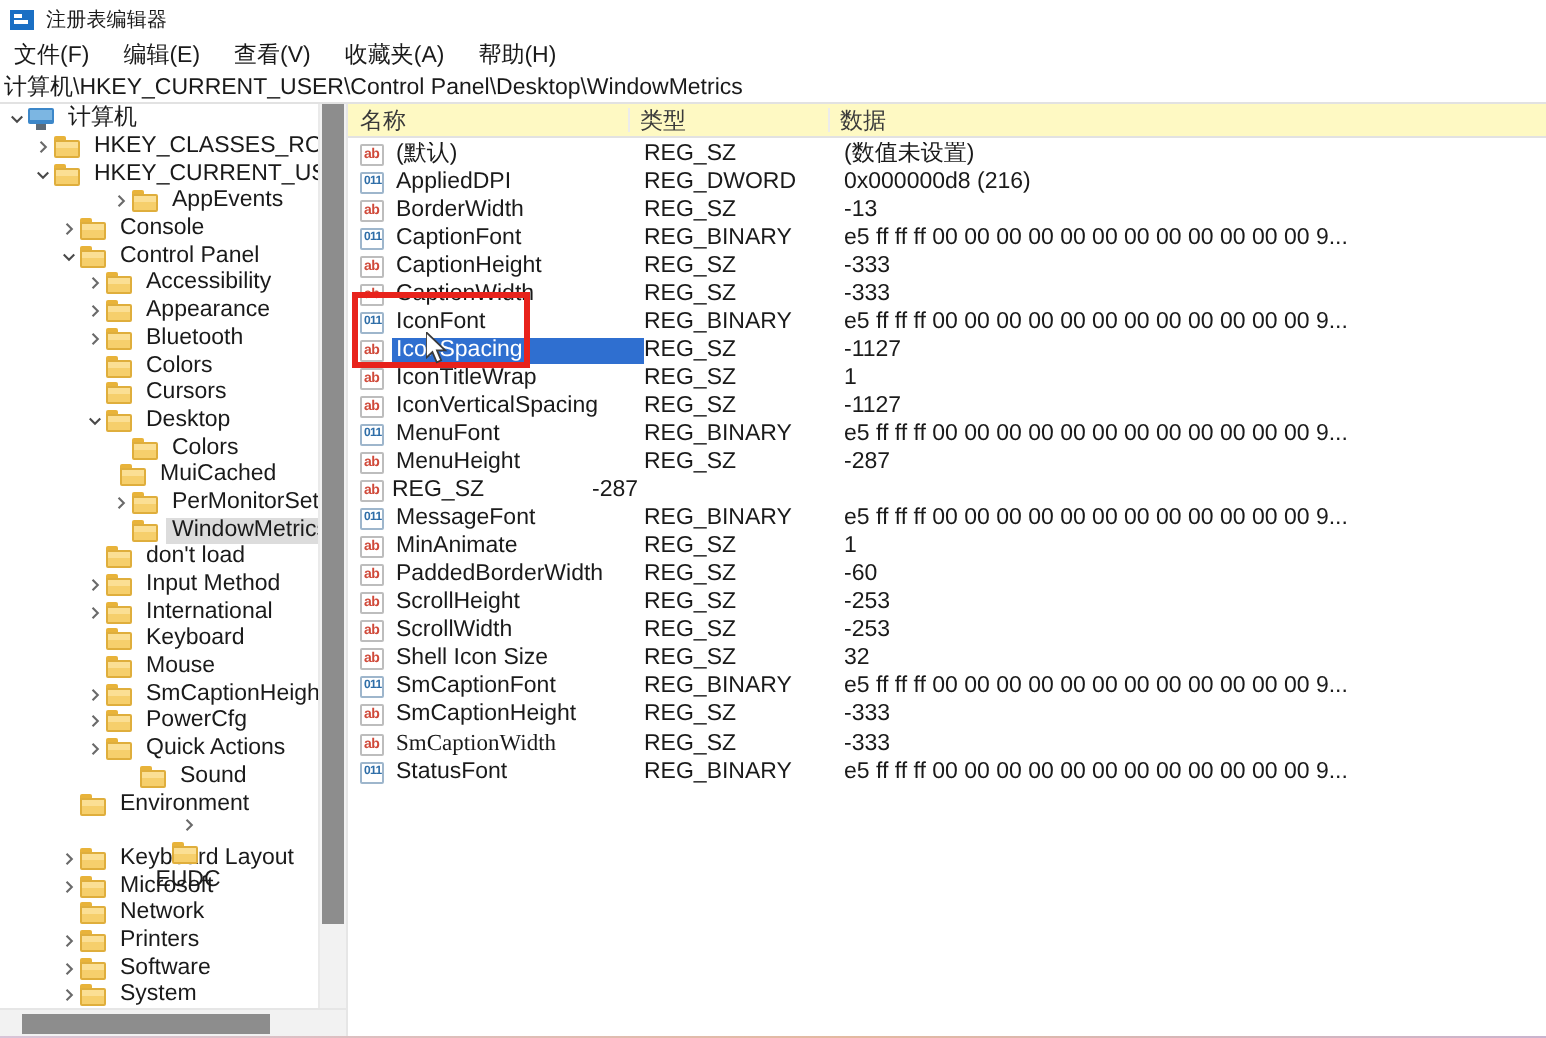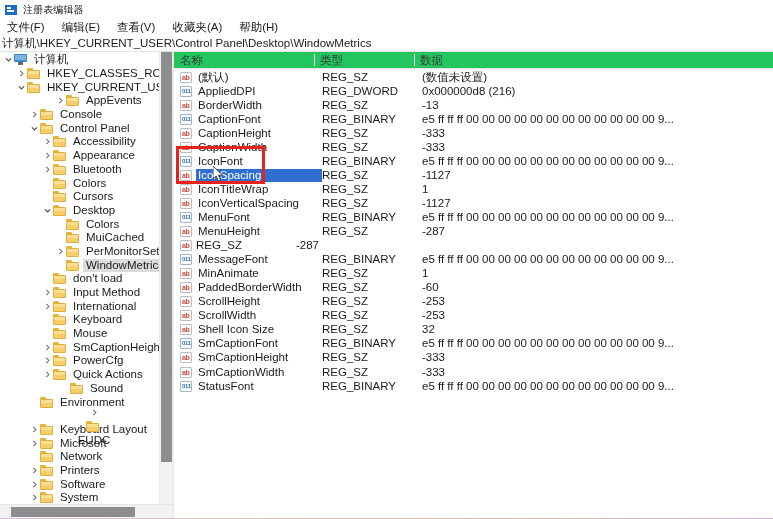--- a/index.html
+++ b/index.html
@@ -53,21 +53,21 @@
   .tnode.sel .tlabel{background:#dcdcdc;}
 
   
   .vscroll{position:absolute;right:0;top:0;bottom:0;width:13px;background:#f2f2f2;border-left:1px solid #eaeaea;}
   .vscroll .thumb{position:absolute;left:1px;width:11px;background:#8d8d8d;}
   .hscrollrow{flex:0 0 14px;height:14px;position:relative;background:#f2f2f2;border-top:1px solid #e6e6e6;}
   .hscrollrow .thumb{position:absolute;top:2px;height:10px;background:#8d8d8d;}
 
   
   .listpane{flex:1 1 auto;position:relative;background:#fff;display:flex;flex-direction:column;min-width:0;}
-  .lheader{height:16px;flex:0 0 16px;display:flex;border-bottom:1px solid #e2e2e2;background:#22c55e;position:relative;}
+  .lheader{height:16px;flex:0 0 16px;display:flex;border-bottom:1px solid #e2e2e2;background:#fef9c3;position:relative;}
   .lheader .hcell{font-size:11.5px;color:#3a3a3a;padding-left:6px;display:flex;align-items:center;box-sizing:border-box;}
   .hsep{position:absolute;top:2px;bottom:2px;width:1px;background:#ececec;}
   .rows{position:relative;flex:1 1 auto;overflow:hidden;padding-top:1px;}
   .row{height:14.05px;display:flex;align-items:center;white-space:nowrap;cursor:default;}
   .vicon{width:12px;height:11px;flex:0 0 12px;margin:0 4px 0 6px;position:relative;background:#fff;border:1px solid #bdbdbd;box-sizing:border-box;border-radius:1px;overflow:hidden;}
   .vicon .g{position:absolute;font-size:7px;line-height:9px;left:1px;top:0px;letter-spacing:-0.3px;}
   .vicon.sz .g{color:#d04a3a;font-weight:bold;}
   .vicon.bin{border-color:#9eb6cc;}
   .vicon.bin .g{color:#2f6ea8;font-weight:bold;font-size:6px;}
   .c-name{font-size:11.5px;color:#1a1a1a;line-height:13px;padding:0 2px;}
@@ -251,21 +251,21 @@
               <span class="tlabel">Desktop</span>
             </div>
             <div class="tnode" style="padding-left: 54px;">
               <span class="exp"></span>
               <span class="folder">
                 <span class="tab"></span>
                 <span class="body"></span>
               </span>
               <span class="tlabel">Colors</span>
             </div>
-            <div class="tnode" style="padding-left: 54px;">
+            <div class="tnode" style="padding-left: 24px; margin-left: 24px;">
               <span class="exp"></span>
               <span class="folder">
                 <span class="tab"></span>
                 <span class="body"></span>
               </span>
               <span class="tlabel">MuiCached</span>
             </div>
             <div class="tnode" style="padding-left: 54px;">
               <span class="exp">
                 <svg width="7" height="7" viewBox="0 0 8 8">
@@ -649,21 +649,21 @@
               <span class="g">ab</span>
             </span>
             <span class="c-name" style="width: 122px; display: inline-block; overflow: hidden;">SmCaptionHeight</span>
             <span class="c-type" style="width: 100px; flex: 0 0 100px;">REG_SZ</span>
             <span class="c-data" style="flex: 1 1 auto;">-333</span>
           </div>
           <div class="row">
             <span class="vicon sz">
               <span class="g">ab</span>
             </span>
-            <span class="c-name" style="width: 122px; display: inline-block; overflow: hidden;">SmCaptionWidth</span>
+            <span class="c-name" style="width: 122px; display: inline-block; overflow: hidden; font-family: Liberation Serif, serif;">SmCaptionWidth</span>
             <span class="c-type" style="width: 100px; flex: 0 0 100px;">REG_SZ</span>
             <span class="c-data" style="flex: 1 1 auto;">-333</span>
           </div>
           <div class="row">
             <span class="vicon bin">
               <span class="g">011</span>
             </span>
             <span class="c-name" style="width: 122px; display: inline-block; overflow: hidden;">StatusFont</span>
             <span class="c-type" style="width: 100px; flex: 0 0 100px;">REG_BINARY</span>
             <span class="c-data" style="flex: 1 1 auto;">e5 ff ff ff 00 00 00 00 00 00 00 00 00 00 00 00 9...</span>

